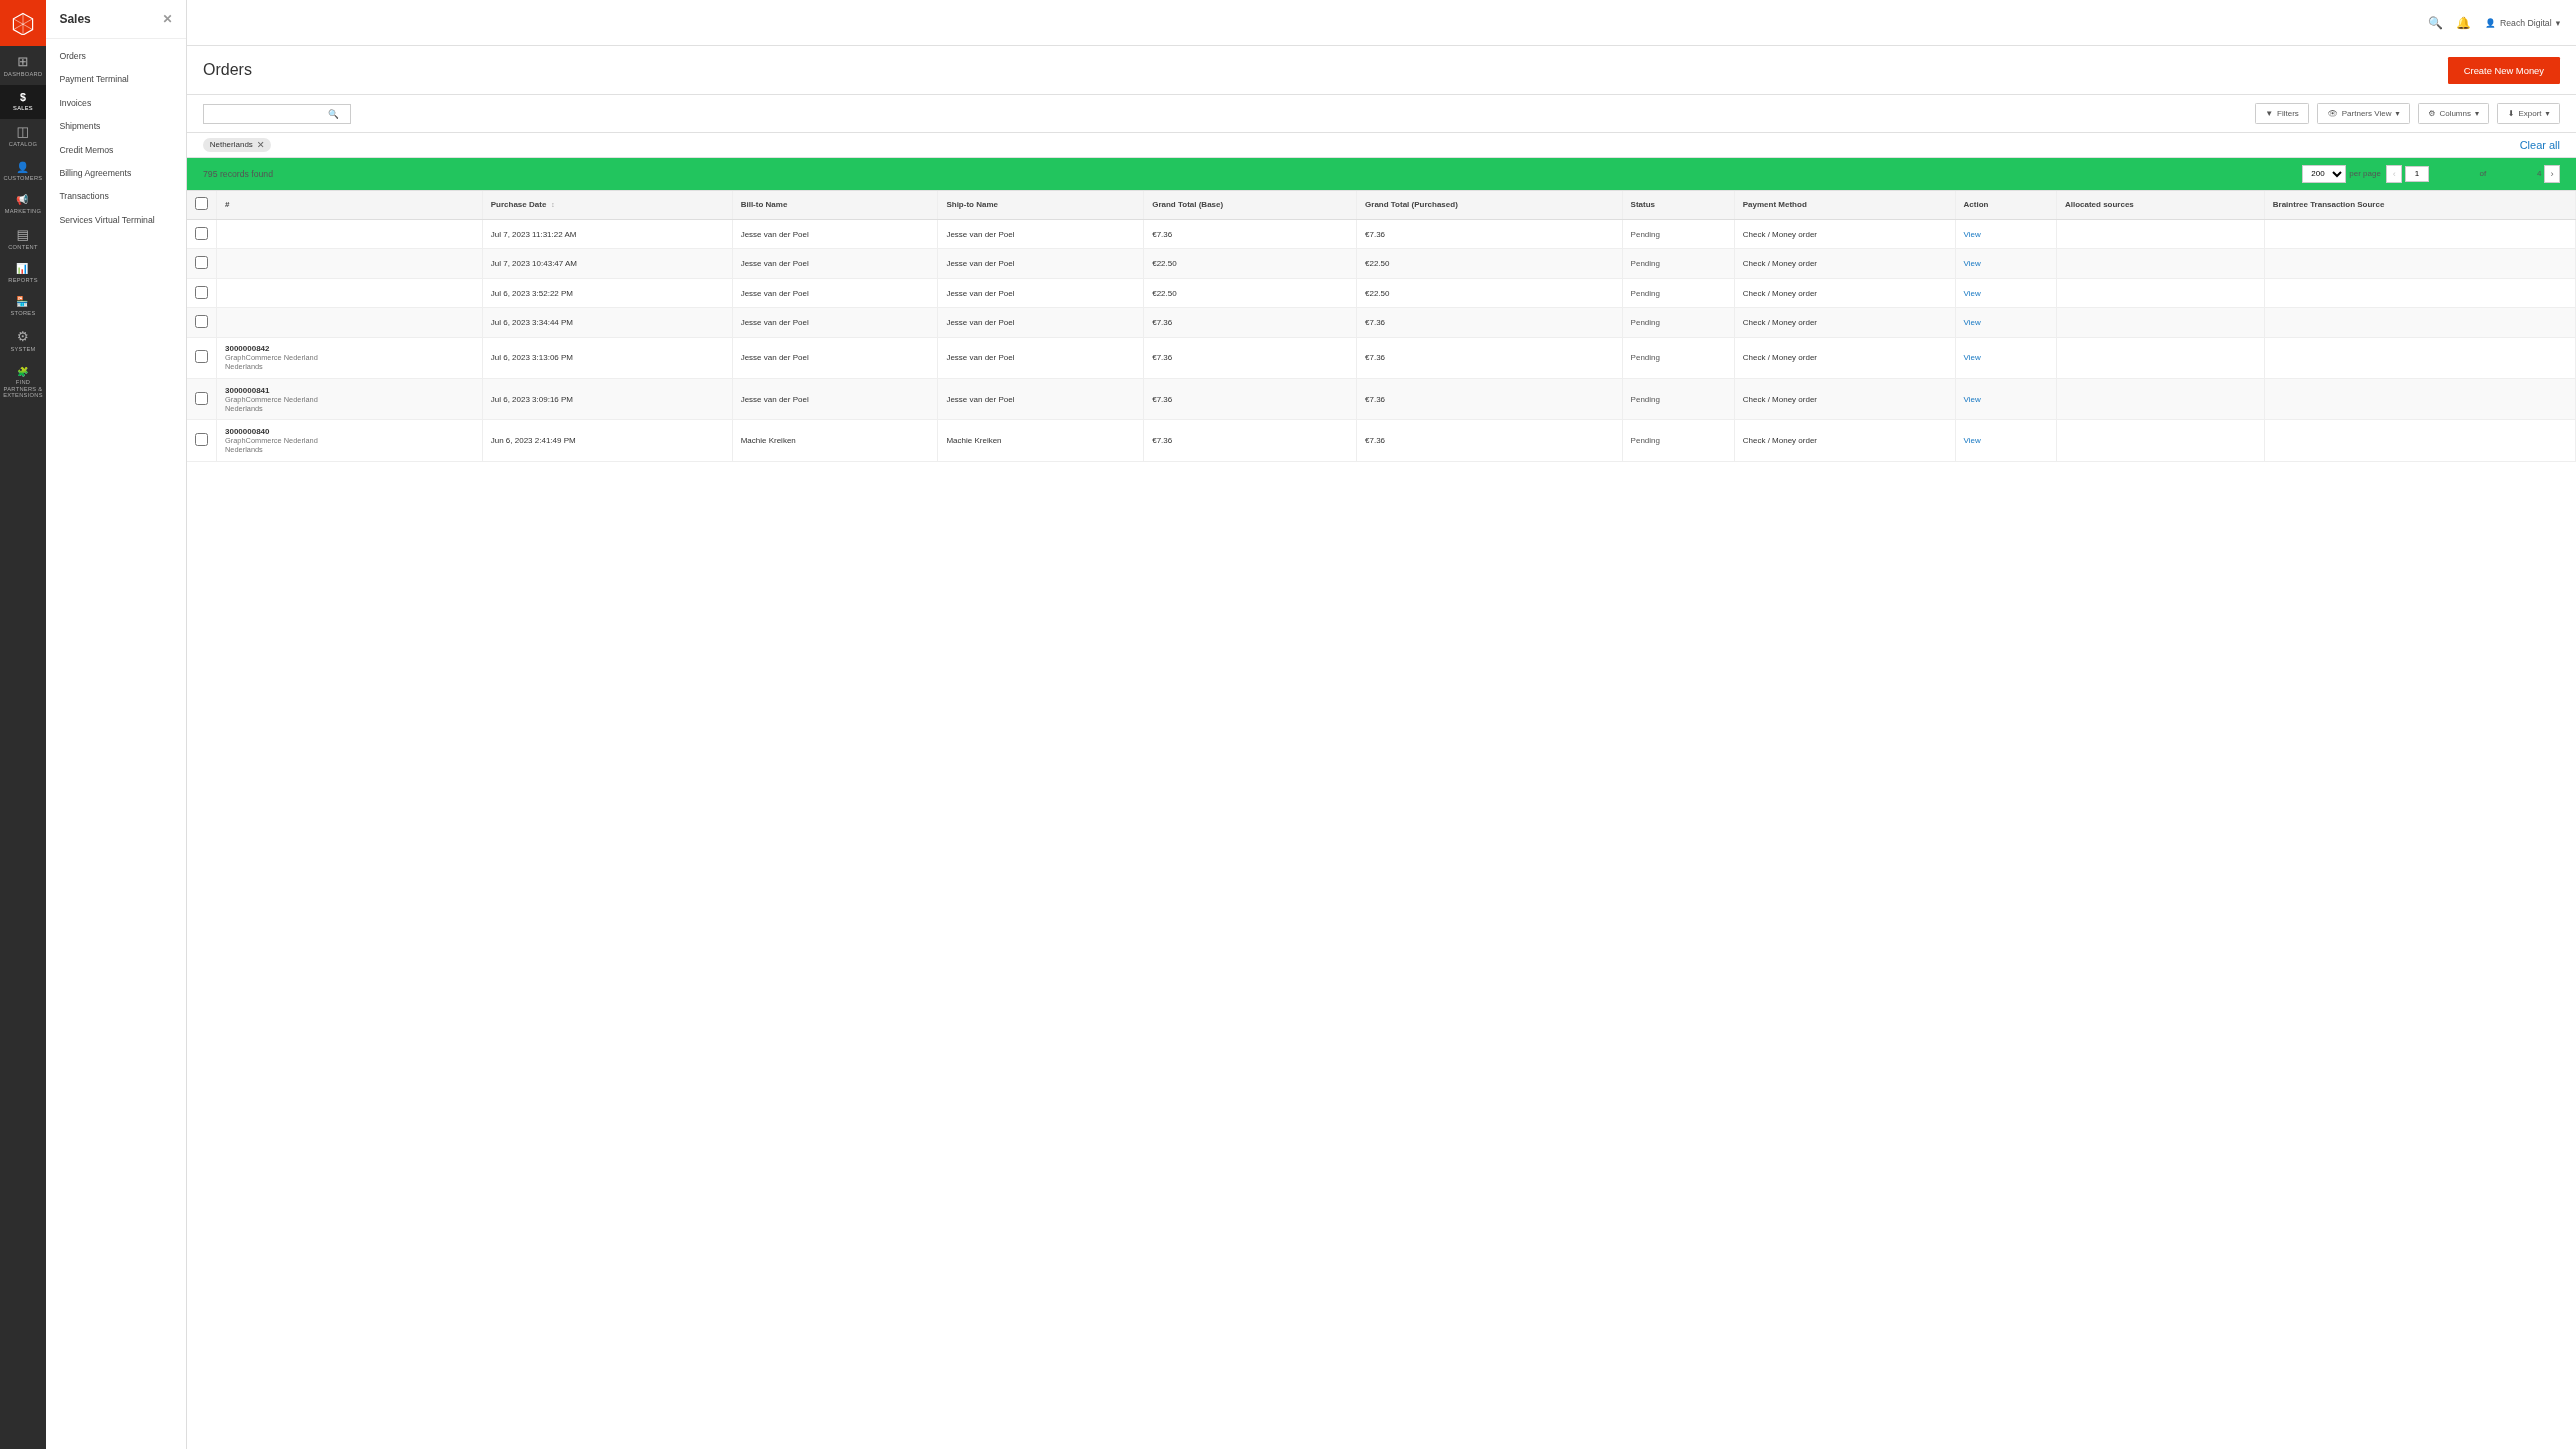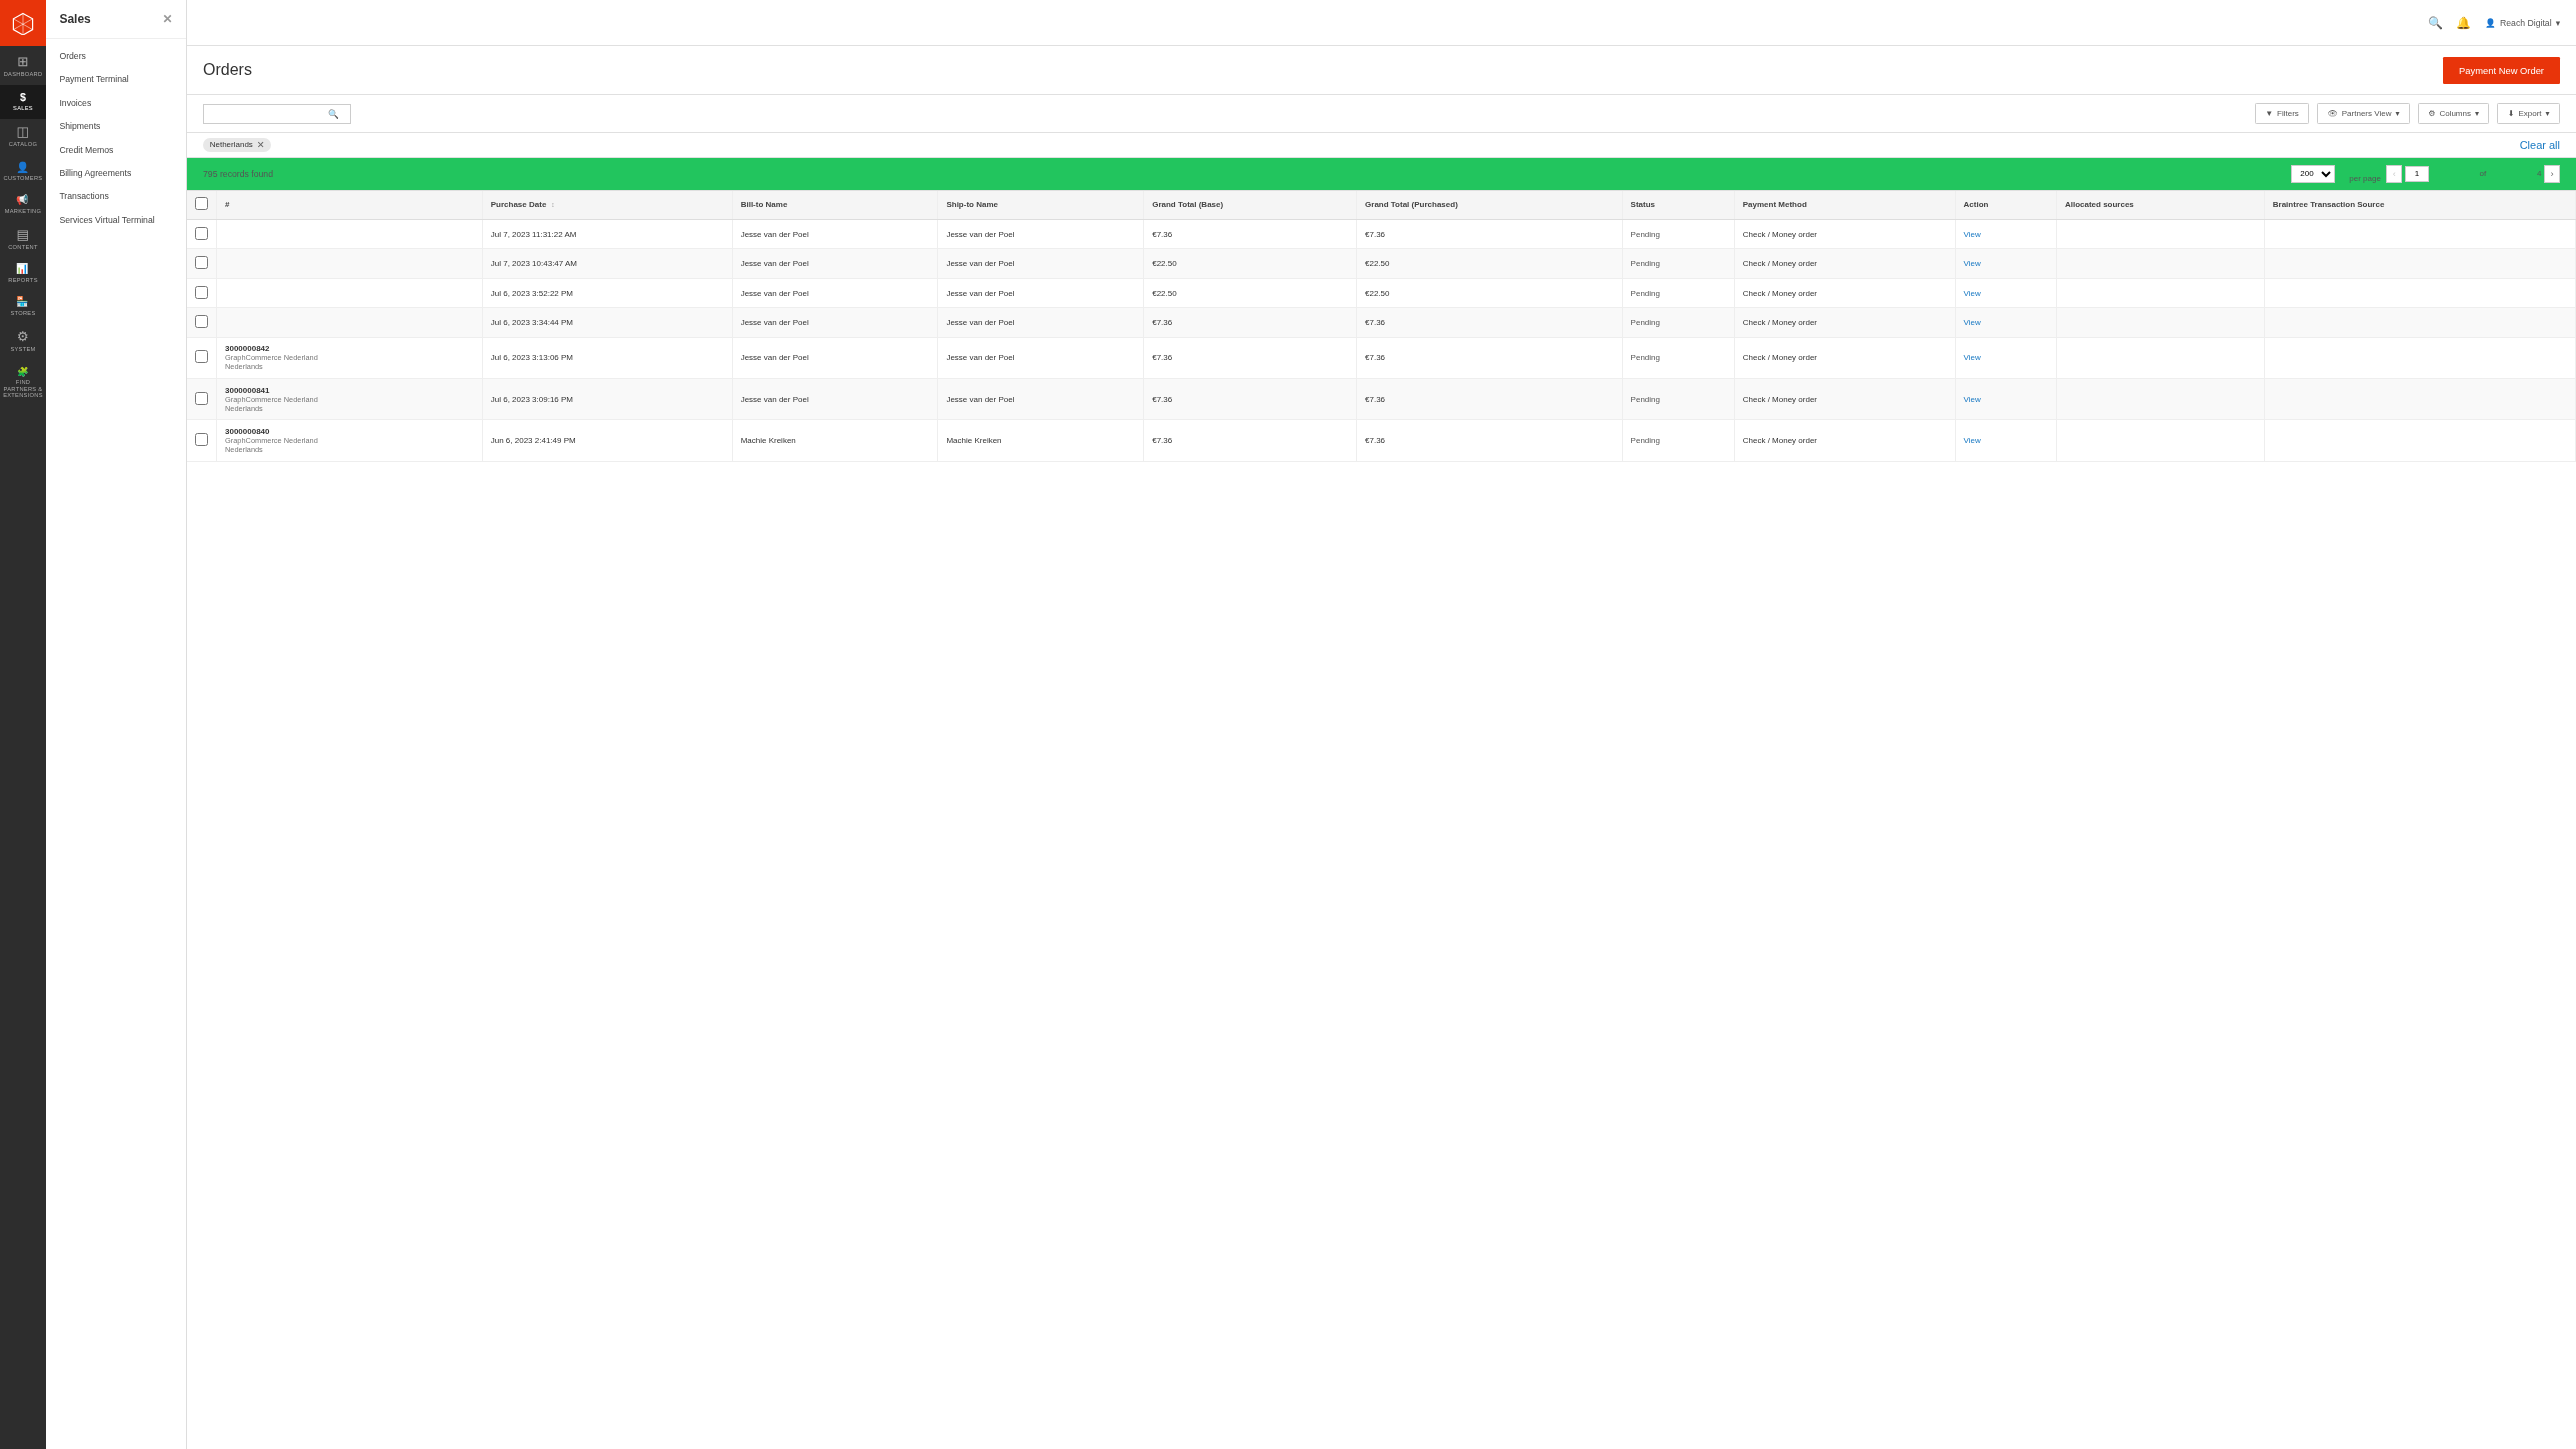--- a/index.html
+++ b/index.html
@@ -255,22 +255,22 @@
       font-size: 8.7px;
       color: #555;
     }
     .pagination-right {
       display: flex;
       align-items: center;
       gap: 5.4px;
     }
     .per-page-select {
       display: flex;
-      align-items: flex-end;
-      gap: 14px;
+      align-items: center;
+      gap: 3px;
     }
     .select-box {
       border: 0.7px solid #ccc;
       padding: 2.7px 4px;
       font-size: 8px;
       cursor: pointer;
       background: #fff;
     }
     .per-page-label {
       font-size: 8px;
@@ -437,21 +437,21 @@
       <div class="topbar-user">
         <span>👤</span>
         <span>Reach Digital</span>
         <span>▾</span>
       </div>
     </div>
   </div>
 
   <div class="page-header">
     <h1 class="page-title">Orders</h1>
-    <button class="btn-create">Payment New Order</button>
+    <button class="btn-create">Create New Money</button>
   </div>
 
   <div class="toolbar">
     <div class="toolbar-left">
       <div class="search-box">
         <input type="text" placeholder="" style="">
         <span>🔍</span>
       </div>
     </div>
     <div class="toolbar-right">

